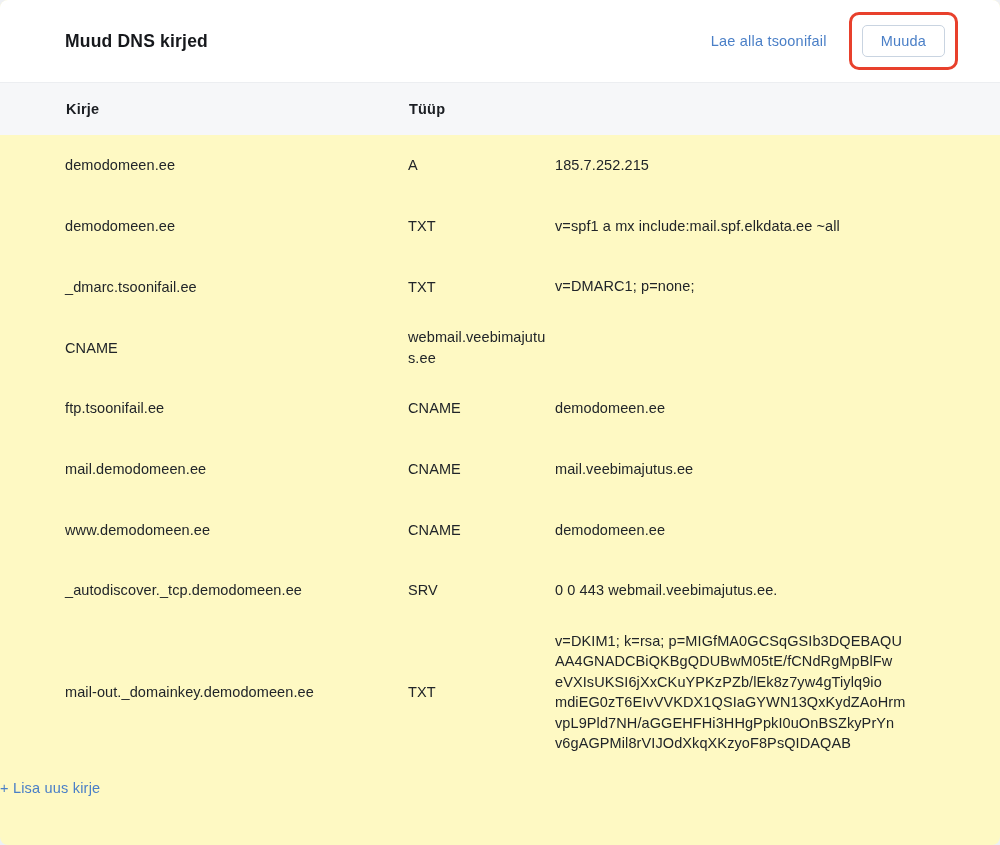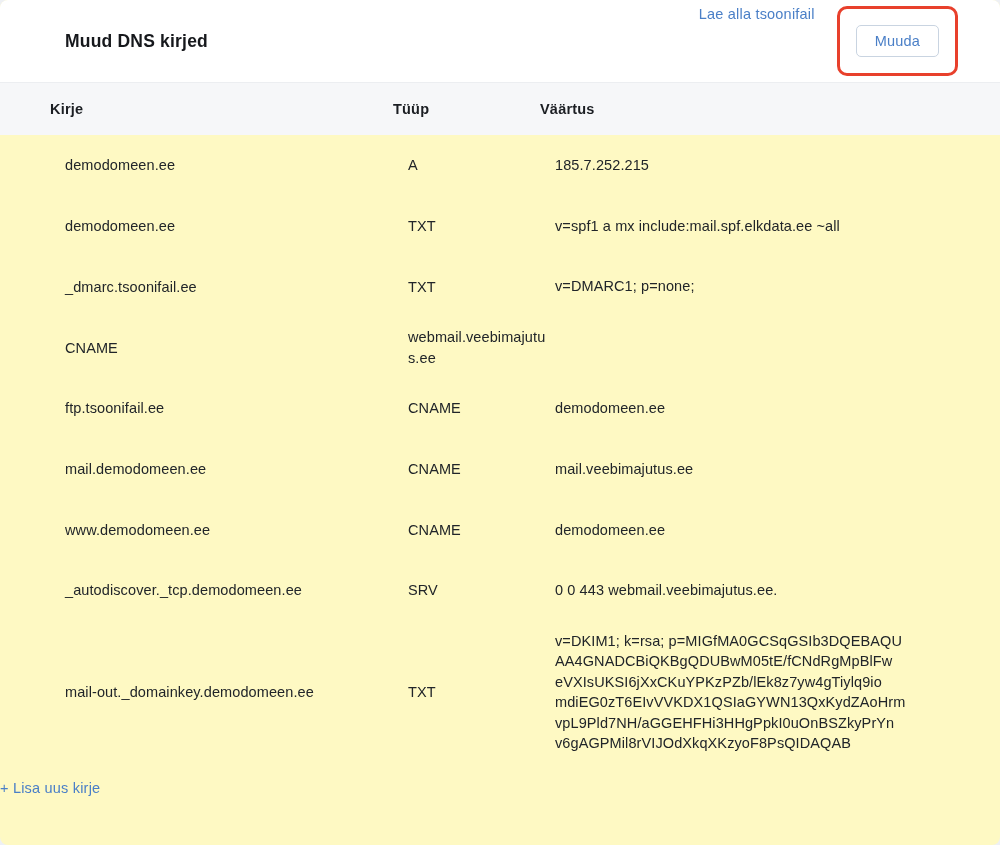--- a/index.html
+++ b/index.html
@@ -19,49 +19,49 @@
   .hdr {
     height:83px;
     display:flex; align-items:center; justify-content:space-between;
     padding:0 42px 0 65px;
     border-bottom:1px solid #eceef1;
     background:#ffffff;
   }
   .hdr-title {
     font-size:17.5px; font-weight:700; color:#16181c; letter-spacing:.2px;
   }
-  .hdr-actions { display:flex; gap:22px; }
+  .hdr-actions { display:flex; align-items:center; gap:22px; }
   .text-link {
     color:#4a7fc7; font-size:14.5px; text-decoration:none; cursor:pointer;
     letter-spacing:.2px;
   }
   .ring {
     border:3px solid #e8402c;
     border-radius:10px;
-    padding:16px;
+    padding:10px;
   }
   .btn-muuda {
     display:block;
     background:#ffffff;
     border:1px solid #c9d4e1;
     border-radius:5px;
     color:#4a7fc7;
     font-size:14.5px;
     font-family:"Liberation Sans", sans-serif;
     padding:7px 18px;
     cursor:pointer;
     letter-spacing:.2px;
   }
   
   .thead {
     display:grid;
     grid-template-columns:343px 147px 1fr;
     align-items:center;
     height:52px;
-    padding:0 45px 0 50px;
+    padding:0 45px 0 66px;
     background:#f6f7f9;
     font-size:14.5px; font-weight:700; color:#1b1e23;
     letter-spacing:.2px;
   }
   .row {
     display:grid;
     grid-template-columns:343px 147px 1fr;
     align-items:center;
     min-height:60.7px;
     padding:0 45px 0 65px;
@@ -92,21 +92,20 @@
       <a class="text-link">Lae alla tsoonifail</a>
       <div class="ring">
         <button class="btn-muuda">Muuda</button>
       </div>
     </div>
   </div>
 
   <div class="thead">
     <div>Kirje</div>
     <div>Tüüp</div>
-    <div>Väärtus</div>
   </div>
 
   <div id="rows">
       <div class="row">
         <div>demodomeen.ee</div>
         <div>A</div>
         <div class="cell-value">185.7.252.215</div>
       </div>
       <div class="row">
         <div>demodomeen.ee</div>

